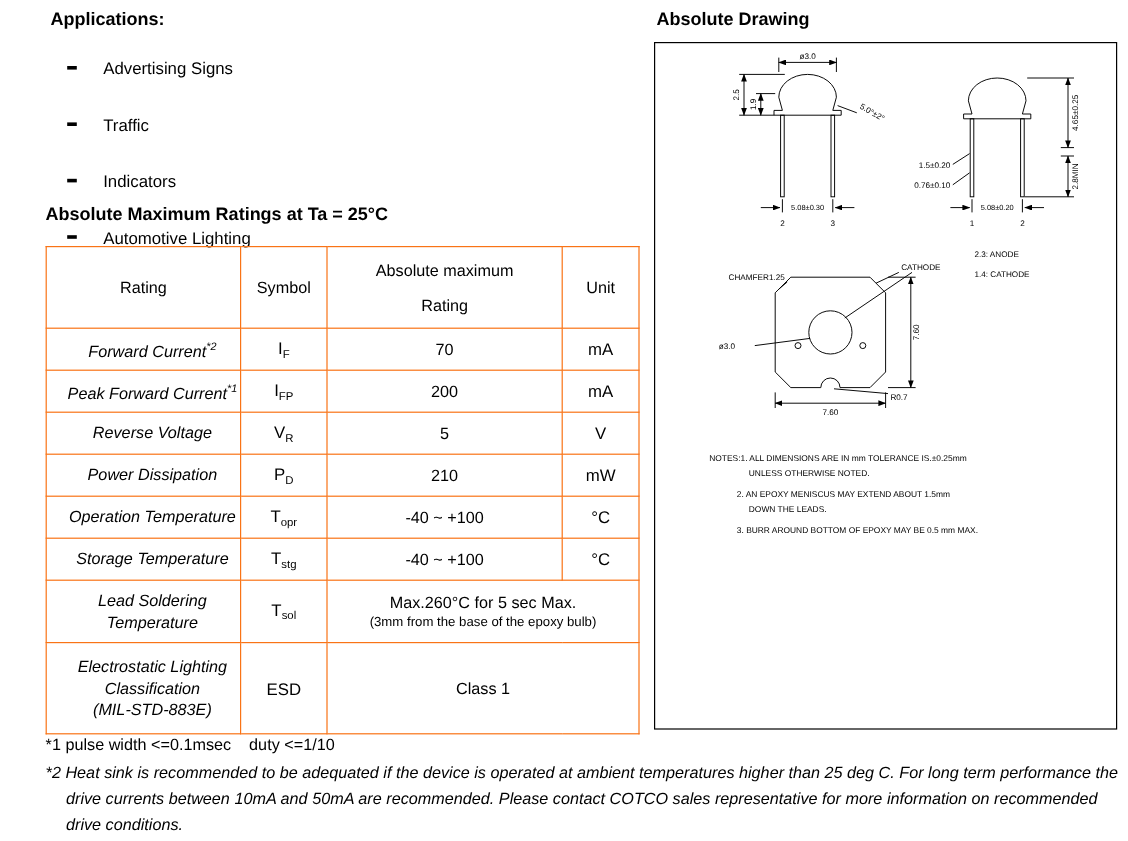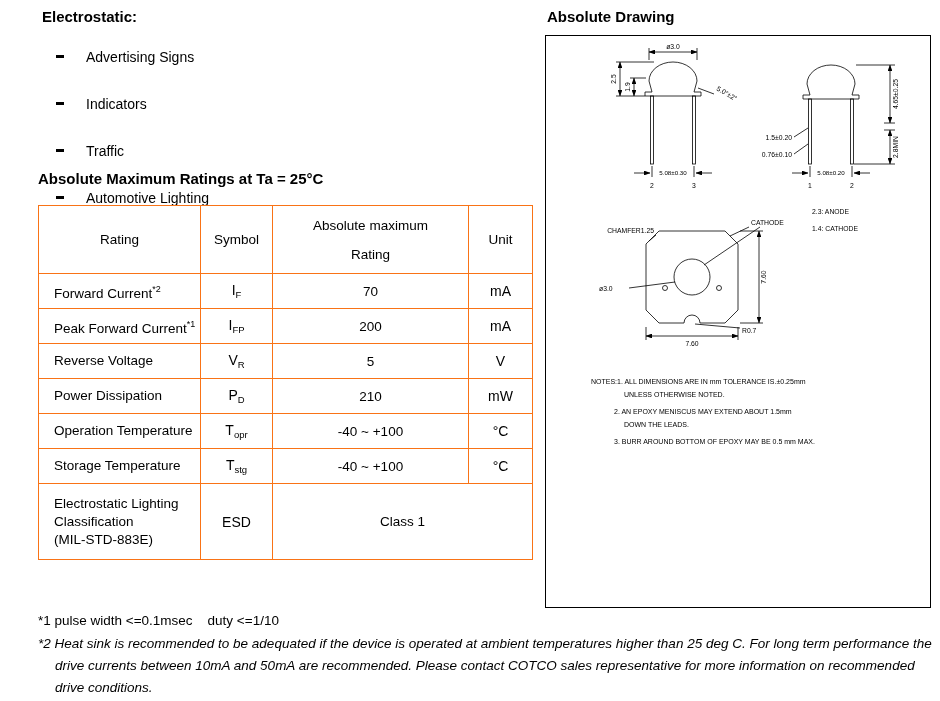--- a/index.html
+++ b/index.html
@@ -18,21 +18,21 @@
   .ratings-title { position:absolute; left:38px; top:170px; }
   table.ratings { position:absolute; left:38px; top:205px; width:494px;
                   border-collapse:collapse; table-layout:fixed; font-size:13.5px; }
   .ratings th, .ratings td { border:1px solid #f97316; vertical-align:middle; }
   .ratings th { font-weight:normal; text-align:center; }
   tr.h-head { height:68px; }
   tr.h-std  { height:35px; }
   tr.h-tsol { height:52px; }
   tr.h-esd  { height:76px; }
   .hdr-line { line-height:29px; }
-  .c-item { text-align:left; padding-left:15px; line-height:18px; }
+  .c-item { text-align:center; padding-left:15px; line-height:18px;font-style:italic; }
   .c-sym  { text-align:center; font-size:14px; }
   .c-sym sub { font-size:9.5px; vertical-align:-3px; }
   .c-val  { text-align:center; }
   .c-unit { text-align:center; font-size:14px; }
   .supfn { font-size:9px; vertical-align:super; }
   .tsol2 { font-size:11px; line-height:15px; }
   .tsol1 { line-height:19px; }
 
   
   .footnotes { position:absolute; left:38px; top:610px; width:900px; font-size:13.5px; }
@@ -45,33 +45,33 @@
   svg text { font-family:"Liberation Sans", sans-serif; font-size:6.8px; fill:#000; stroke:none; }
   svg text.dim-t { font-size:6.2px; }
   svg g.notes text { font-size:7px; }
 </style>
 </head>
 <body>
 
 <div class="page">
 
   <section class="apps">
-    <h2 class="h">Electrostatic:</h2>
+    <h2 class="h">Applications:</h2>
     <ul class="app-list">
       <li class="app-item">
         <span class="dash"></span>
         <span>Advertising Signs</span>
       </li>
       <li class="app-item">
         <span class="dash"></span>
+        <span>Traffic</span>
+      </li>
+      <li class="app-item">
+        <span class="dash"></span>
         <span>Indicators</span>
-      </li>
-      <li class="app-item">
-        <span class="dash"></span>
-        <span>Traffic</span>
       </li>
       <li class="app-item">
         <span class="dash"></span>
         <span>Automotive Lighting</span>
       </li>
     </ul>
   </section>
 
   <h2 class="h ratings-title">Absolute Maximum Ratings at Ta = 25°C</h2>
 
@@ -122,20 +122,31 @@
         <td class="c-item">Operation Temperature</td>
         <td class="c-sym"><span>T</span><sub>opr</sub></td>
         <td class="c-val">-40 ~ +100</td>
         <td class="c-unit">°C</td>
       </tr>
       <tr class="h-std">
         <td class="c-item">Storage Temperature</td>
         <td class="c-sym"><span>T</span><sub>stg</sub></td>
         <td class="c-val">-40 ~ +100</td>
         <td class="c-unit">°C</td>
+      </tr>
+      <tr class="h-tsol">
+        <td class="c-item">
+          <div>Lead Soldering</div>
+          <div>Temperature</div>
+        </td>
+        <td class="c-sym"><span>T</span><sub>sol</sub></td>
+        <td class="c-val" colspan="2">
+          <div class="tsol1">Max.260°C for 5 sec Max.</div>
+          <div class="tsol2">(3mm from the base of the epoxy bulb)</div>
+        </td>
       </tr>
       <tr class="h-esd">
         <td class="c-item">
           <div>Electrostatic Lighting</div>
           <div>Classification</div>
           <div>(MIL-STD-883E)</div>
         </td>
         <td class="c-sym">ESD</td>
         <td class="c-val" colspan="2">Class 1</td>
       </tr>

